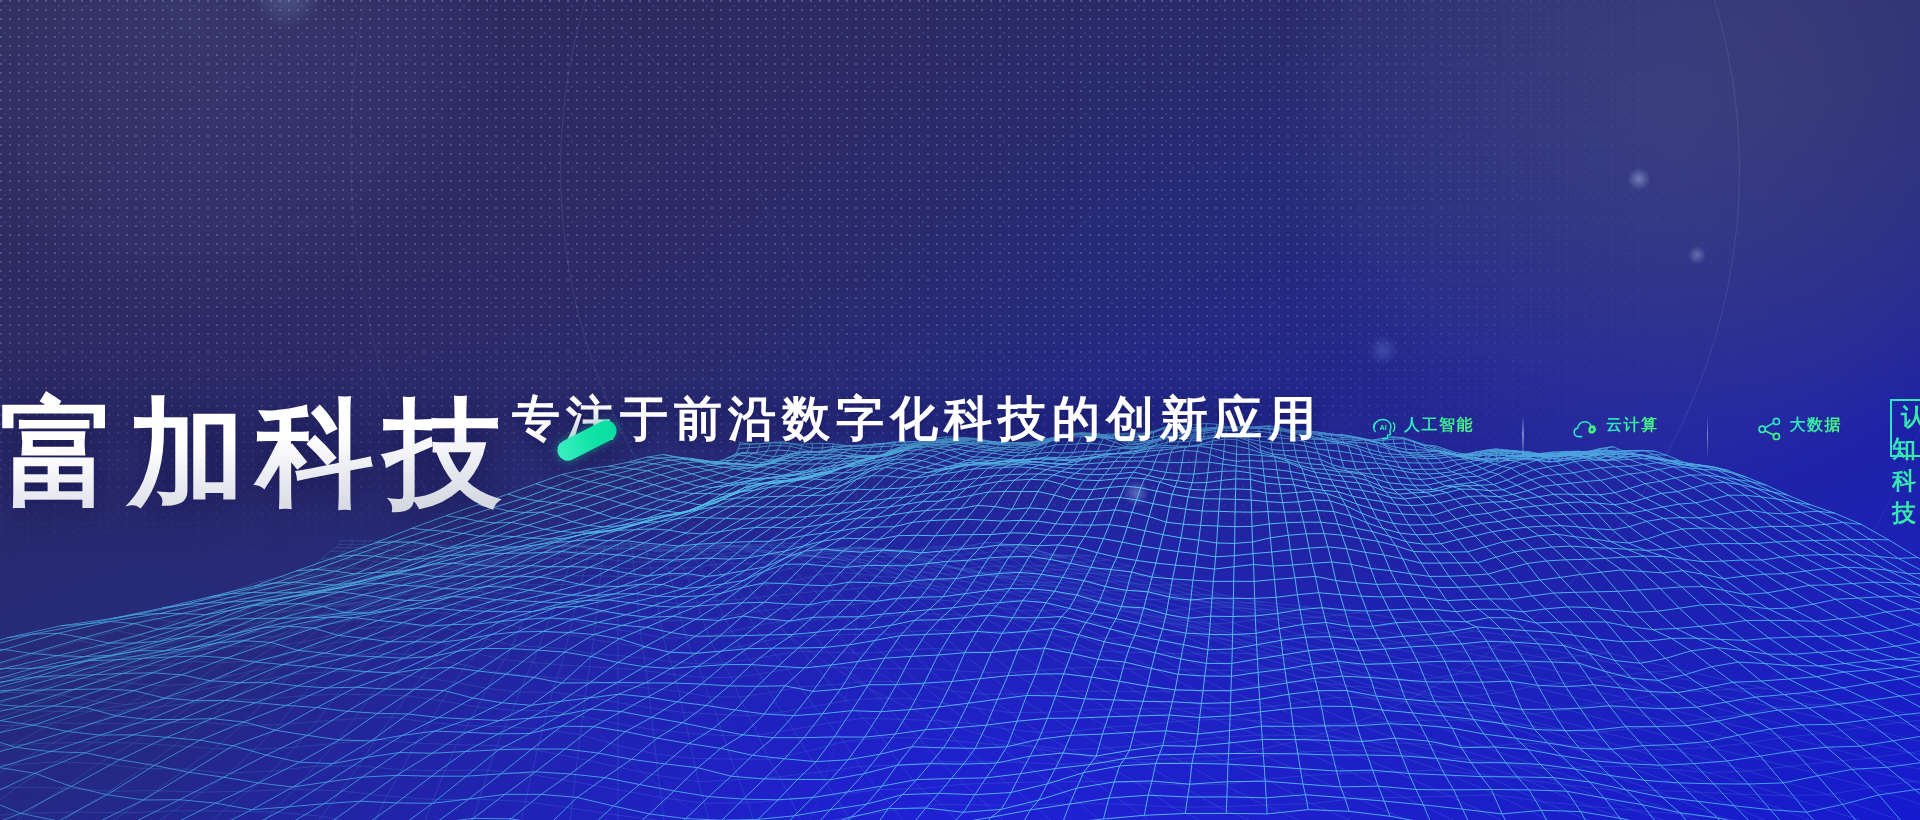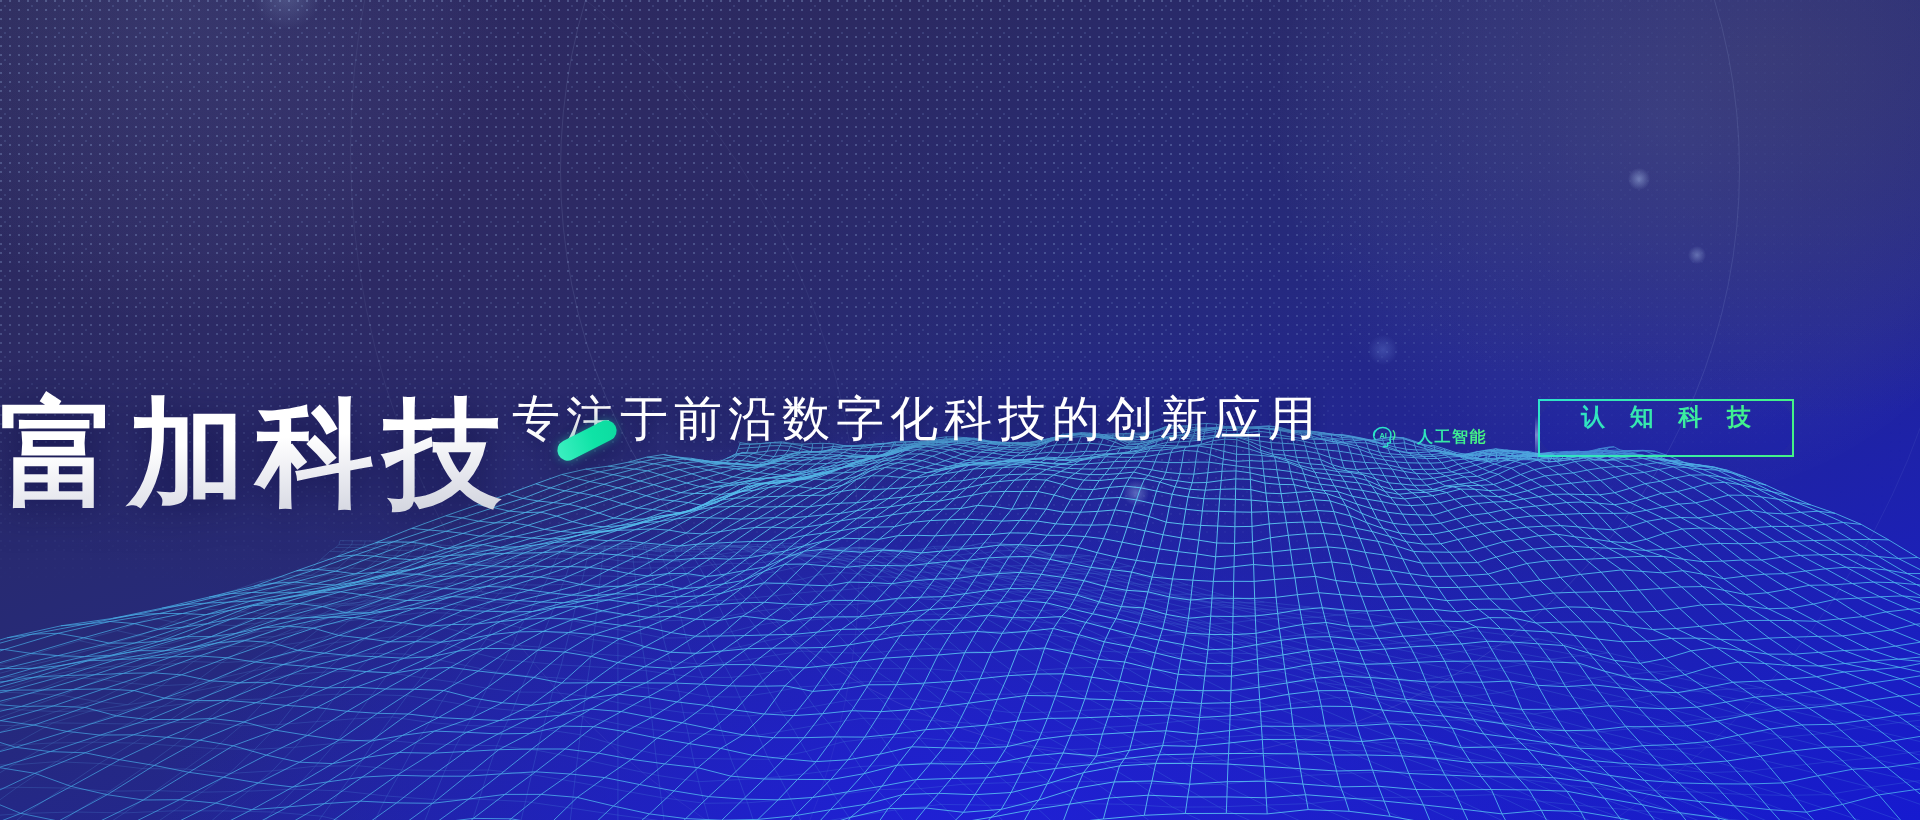--- a/index.html
+++ b/index.html
@@ -84,35 +84,35 @@
     width:64px; height:21px;
     border-radius:11px;
     background:linear-gradient(100deg,#3df0c2 0%,#0fe3a6 60%,#0ddba0 100%);
     transform:rotate(-27deg);
     box-shadow:0 0 10px rgba(45,235,180,0.45);
   }
 
   .subtitle {
     margin-top:18px;
     font-size:48px;
-    font-weight:400;
+    font-weight:700;
     letter-spacing:6px;
     color:#ffffff;
     white-space:nowrap;
     text-shadow:0 3px 14px rgba(10,12,70,0.55);
   }
 
   .tags {
     margin-top:54px;
     display:flex;
     align-items:center;
     height:44px;
   }
   .tag {
-    display:flex; align-items:center; gap:19px;
+    display:flex; align-items:flex-start; gap:6px;
     padding:0 48px;
     height:44px;
     cursor:pointer;
   }
   .tag .tag-label {
     font-size:16px;
     font-weight:700;
     letter-spacing:1.5px;
     background:linear-gradient(92deg,#2be3c8 0%,#3bef95 55%,#4bf77e 100%);
     -webkit-background-clip:text; background-clip:text;
@@ -212,23 +212,41 @@
           <text x="13.2" y="15.3" font-family="Liberation Sans, sans-serif" font-size="7.4" font-weight="700" fill="#34e7b4" text-anchor="middle">AI</text>
         </svg>
         <span class="tag-label">人工智能</span>
       </div>
 
       <div class="divider"></div>
 
 
       <div class="divider"></div>
 
+      <div class="tag">
+        <svg class="tag-icon" viewBox="0 0 28 28">
+          <path d="M9.6 21.6H6.4c-2.4 0-4.3-1.9-4.3-4.3 0-2.1 1.6-3.9 3.6-4.2.3-3.5 3.3-6.3 6.9-6.3 3.2 0 5.9 2.1 6.7 5" fill="none" stroke="#2be3c8" stroke-width="1.6" stroke-linecap="round" stroke-linejoin="round"></path>
+          <path d="M18.4 11.6l1.5.5.9-1.2 1.9 1.1-.3 1.5 1.2.9-1.1 1.9-1.5-.3-.9 1.2-1.9-1.1.3-1.5-1.2-.9z" fill="none" stroke="#45f384" stroke-width="1.5" stroke-linejoin="round"></path>
+          <circle cx="19.7" cy="15.2" r="2.6" fill="none" stroke="#45f384" stroke-width="1.5"></circle>
+        </svg>
+        <span class="tag-label">云计算</span>
+      </div>
 
       <div class="divider"></div>
 
+      <div class="tag">
+        <svg class="tag-icon" viewBox="0 0 28 28">
+          <circle cx="20.4" cy="6.4" r="3.1" fill="none" stroke="#2be3c8" stroke-width="1.7"></circle>
+          <circle cx="6.2" cy="14.2" r="3.1" fill="none" stroke="#35ebb0" stroke-width="1.7"></circle>
+          <circle cx="20.4" cy="21.4" r="3.1" fill="none" stroke="#45f384" stroke-width="1.7"></circle>
+          <line x1="8.9" y1="12.7" x2="17.7" y2="7.9" stroke="#2be3c8" stroke-width="1.6" stroke-linecap="round"></line>
+          <line x1="8.9" y1="15.7" x2="17.7" y2="20.0" stroke="#45f384" stroke-width="1.6" stroke-linecap="round"></line>
+        </svg>
+        <span class="tag-label">大数据</span>
+      </div>
 
     </div>
 
     <div class="cta">
       <span class="cta-label">认 知 科 技</span>
     </div>
 
   </div>
 </div>
 

